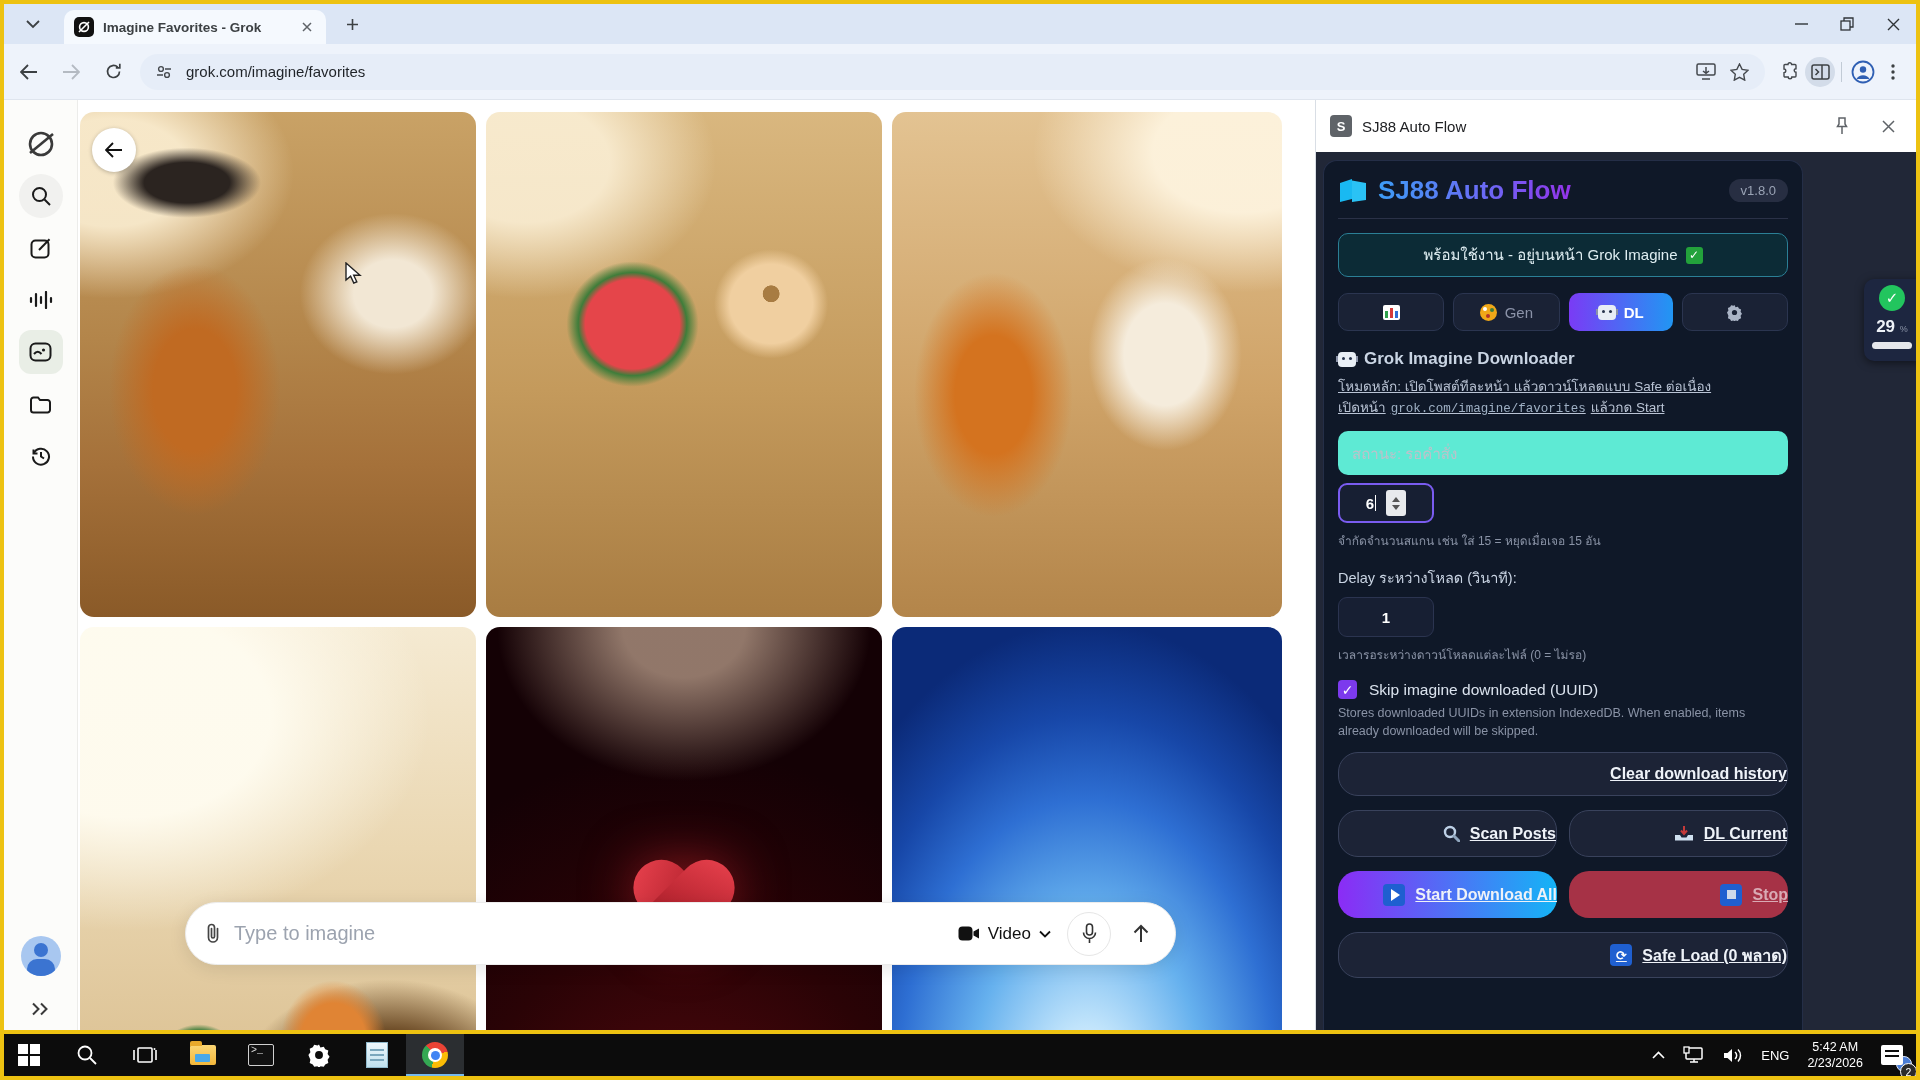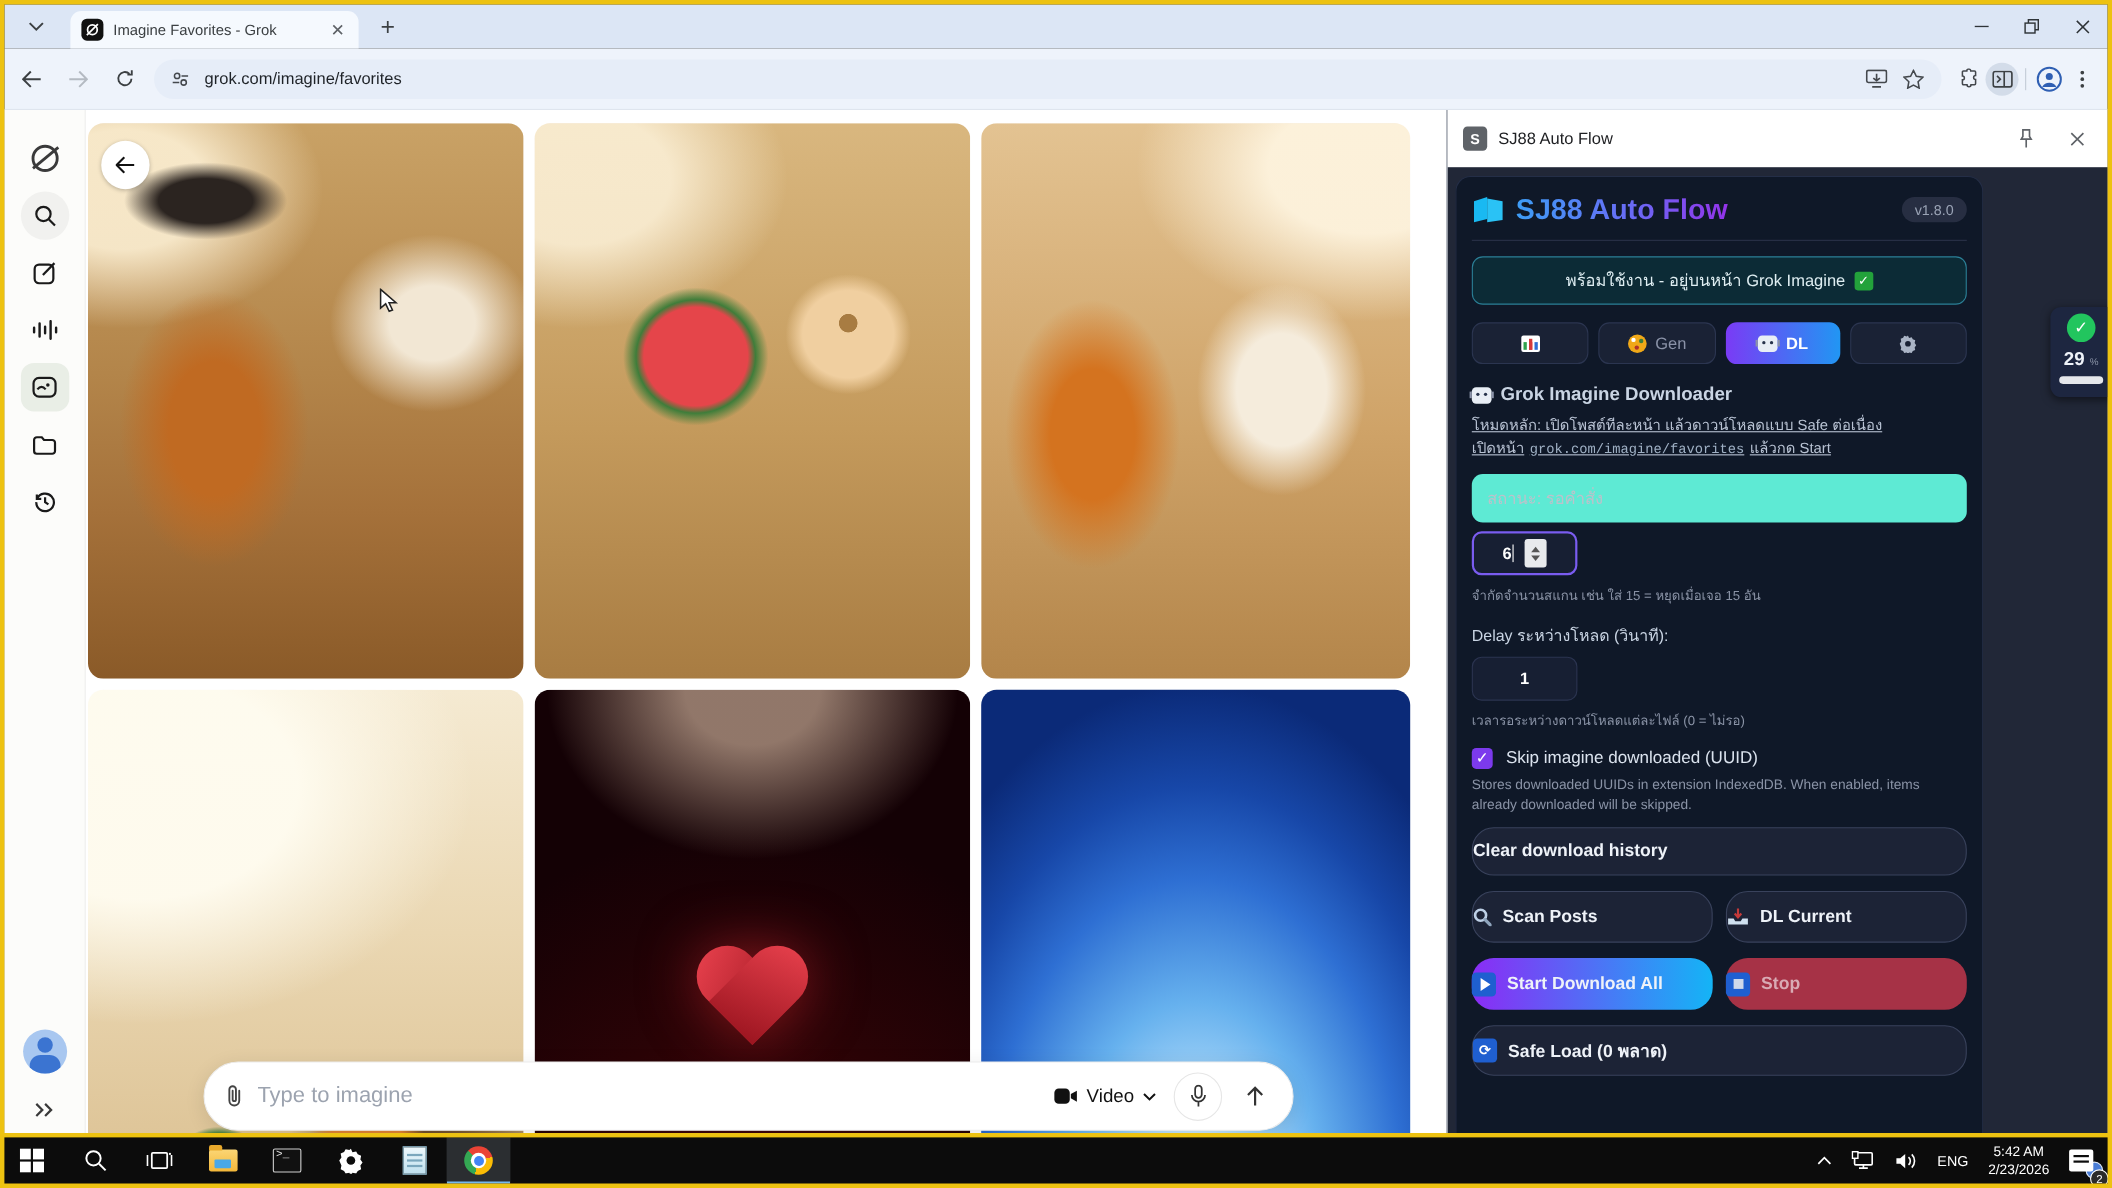--- a/index.html
+++ b/index.html
@@ -4,21 +4,21 @@
 <style>
   * { margin:0; padding:0; box-sizing:border-box; }
   html,body { width:1920px; height:1080px; overflow:hidden; background:#000;
               font-family:"Liberation Sans","DejaVu Sans",sans-serif; }
   .screen { position:relative; width:1920px; height:1080px; background:#0c0c0c; }
   .yellow-frame { position:absolute; inset:0; box-shadow:inset 0 0 0 4px #edc211; pointer-events:none; z-index:1000; }
 
   
   .titlebar { position:absolute; left:4px; top:4px; right:4px; height:40px; background:#dce6f5; display:flex; align-items:center; }
   .tab-search { width:30px; height:30px; margin-left:14px; border-radius:50%; display:flex; align-items:center; justify-content:center; }
-  .tab { position:relative; margin-left:16px; width:262px; height:34px; margin-top:6px; background:#f5f9fe; border-radius:10px 10px 0 0; display:flex; align-items:center; padding:0 10px; }
+  .tab { position:relative; margin-left:16px; width:262px; height:34px; margin-top:6px; background:#f5f9fe; border-radius:10px 10px 0 0; display:flex; align-items:center; padding:0 10px;font-weight:bold; }
   .favicon { width:20px; height:20px; border-radius:5px; background:#111; display:flex; align-items:center; justify-content:center; flex:none; }
   .tab-title { margin-left:9px; font-size:13.5px; color:#3c4043; white-space:nowrap; overflow:hidden; flex:1; }
   .tab-close { width:18px; height:18px; display:flex; align-items:center; justify-content:center; border-radius:50%; flex:none; }
   .newtab { width:28px; height:28px; margin-left:12px; display:flex; align-items:center; justify-content:center; border-radius:50%; }
   .win-controls { margin-left:auto; display:flex; height:100%; }
   .win-btn { width:46px; height:100%; display:flex; align-items:center; justify-content:center; }
 
   .toolbar { position:absolute; left:4px; top:44px; right:4px; height:56px; background:#eef3fb; display:flex; align-items:center; border-bottom:1px solid #dfe5ee; }
   .nav-btn { width:34px; height:34px; border-radius:50%; display:flex; align-items:center; justify-content:center; margin-left:8px; }
   .omnibox { height:36px; flex:1; margin-left:10px; margin-right:10px; background:#e6edf8; border-radius:18px; display:flex; align-items:center; padding:0 10px; }
@@ -73,21 +73,21 @@
   .heart { position:absolute; left:50%; top:56%; width:110px; height:100px; transform:translate(-50%,-40%); filter:drop-shadow(0 0 26px rgba(220,40,50,.55)); }
   .heart::before, .heart::after { content:""; position:absolute; width:56px; height:88px; border-radius:50px 50px 0 0; background:linear-gradient(160deg,#e8414d,#9c1520); }
   .heart::before { left:55px; transform:rotate(-45deg); transform-origin:0 100%; }
   .heart::after  { left:-1px; transform:rotate(45deg); transform-origin:100% 100%; }
   .t6 { left:814px; top:527px; width:390px; height:491px;
     background: radial-gradient(78% 95% at 50% 94%, #f4fbff 0%, #bfe3fb 14%, #66b1ee 38%, #2e6fd3 62%, #1747a8 80%, #0b2a78 100%); }
 
   .back-fab { position:absolute; left:14px; top:28px; width:44px; height:44px; border-radius:50%; background:#fff; box-shadow:0 1px 4px rgba(0,0,0,.25); display:flex; align-items:center; justify-content:center; z-index:5; }
 
   
-  .promptbar { position:absolute; left:107px; top:865px; width:991px; height:63px; background:#fff; border:1px solid #ececec; border-radius:32px; box-shadow:0 4px 18px rgba(0,0,0,.10); display:flex; align-items:center; padding:0 14px 0 18px; z-index:6; }
+  .promptbar { position:absolute; left:107px; top:802px; width:991px; height:63px; background:#fff; border:1px solid #ececec; border-radius:32px; box-shadow:0 4px 18px rgba(0,0,0,.10); display:flex; align-items:center; padding:0 14px 0 18px; z-index:6; }
   .prompt-input { flex:1; border:none; outline:none; font-size:20px; color:#202123; background:transparent; margin-left:12px; font-family:inherit; }
   .prompt-input::placeholder { color:#9ca3af; }
   .video-dd { display:flex; align-items:center; gap:8px; margin-right:16px; }
   .video-label { font-size:17px; color:#111; font-weight:500; }
   .mic-btn { width:44px; height:44px; border-radius:50%; border:1px solid #e6e6e6; display:flex; align-items:center; justify-content:center; margin-right:10px; }
   .send-btn { width:40px; height:40px; border-radius:50%; display:flex; align-items:center; justify-content:center; }
 
   .cursor { position:absolute; left:266px; top:162px; z-index:50; }
 
   
@@ -134,21 +134,21 @@
   .caret { display:inline-block; width:1px; height:16px; background:#fff; margin-left:1px; vertical-align:-3px; }
   .spinner { width:20px; height:26px; background:#e8eaed; border-radius:3px; margin-left:10px; display:flex; flex-direction:column; align-items:center; justify-content:center; gap:3px; }
   .sp-up { width:0; height:0; border-left:4px solid transparent; border-right:4px solid transparent; border-bottom:5px solid #555; }
   .sp-dn { width:0; height:0; border-left:4px solid transparent; border-right:4px solid transparent; border-top:5px solid #555; }
   .hint { margin-top:8px; font-size:12px; color:#8a93a6; }
   .chk-row { margin-top:16px; display:flex; align-items:center; gap:12px; }
   .chk { width:19px; height:19px; border-radius:4px; background:#7c3aed; color:#fff; display:flex; align-items:center; justify-content:center; font-size:14px; font-weight:bold; }
   .chk-label { font-size:15.5px; color:#dbe3ee; }
   .chk-desc { margin-top:6px; font-size:12.5px; line-height:1.4; color:#8a93a6; }
 
-  .btn { border-radius:20px; display:flex; align-items:center; justify-content:flex-start; gap:10px; font-weight:bold; font-size:16px; color:#eef2f8; }
+  .btn { border-radius:20px; display:flex; align-items:center; justify-content:flex-end; gap:10px; font-weight:bold; font-size:16px; color:#eef2f8;text-decoration:underline; }
   .btn.secondary { background:#1c2336; border:1px solid #39425c; }
   .btn.full { margin-top:12px; height:44px; }
   .btn-row { margin-top:14px; display:flex; gap:12px; }
   .btn-row .btn { flex:1; height:47px; }
   .btn.start { background:linear-gradient(90deg,#8b2cf5 0%,#14b4f6 100%); border:none; }
   .btn.stop { background:#a63246; border:none; color:#d9aab4; }
   .bluebox { width:22px; height:22px; border-radius:4px; background:#1f5fd0; display:flex; align-items:center; justify-content:center; flex:none; }
   .bb-play { width:0; height:0; border-left:9px solid #fff; border-top:6px solid transparent; border-bottom:6px solid transparent; margin-left:2px; }
   .bb-square { width:9px; height:9px; background:#cfd9ea; }
   .bb-reload { color:#fff; font-size:13px; font-weight:bold; }

